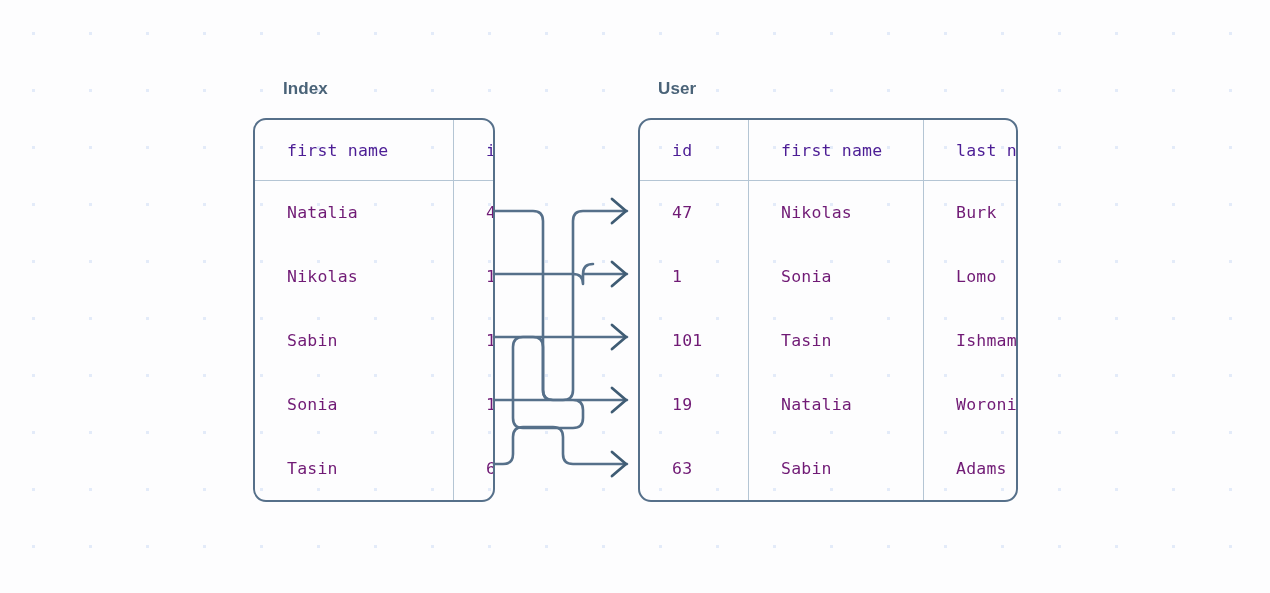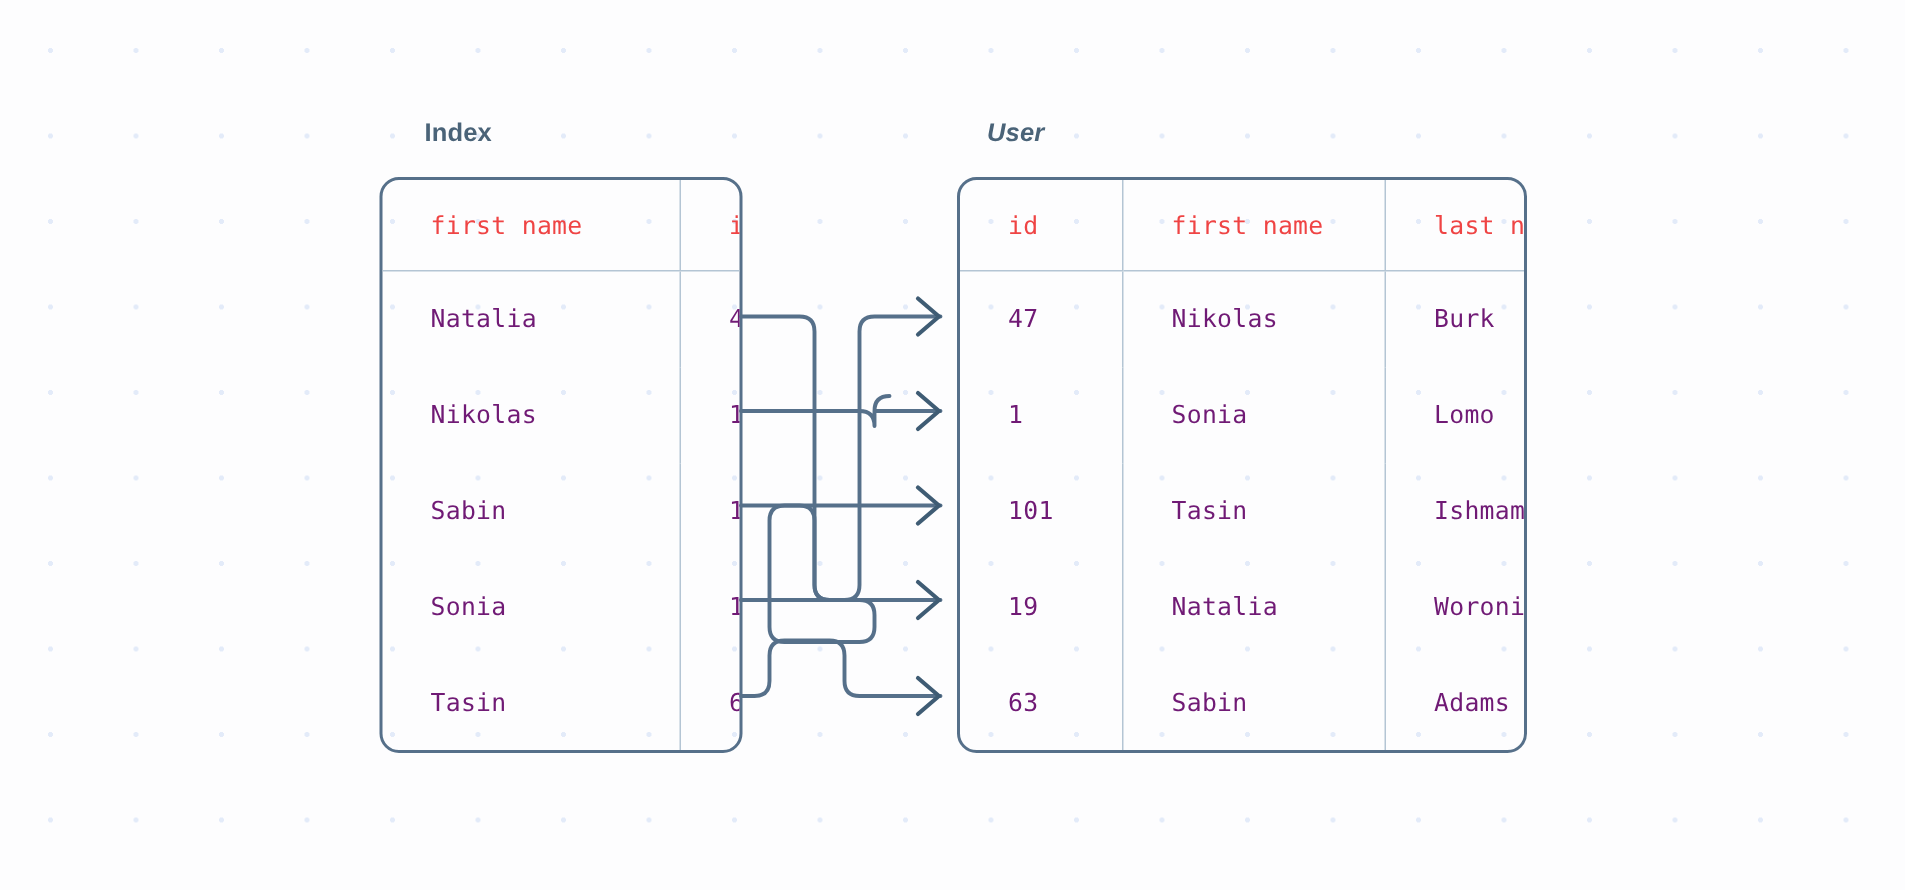--- a/index.html
+++ b/index.html
@@ -45,21 +45,21 @@
     font-weight: 400;
     color: #701a75;
     text-align: left;
     padding: 0 0 0 32px;
     border: 0;
     white-space: nowrap;
     letter-spacing: 0.2px;
   }
   .tbl thead th {
     height: 60px;
-    color: #ef4444;
+    color: #4c1d95;
     border-bottom: 1.5px solid #b4c5d4;
   }
   .tbl tbody td { height: 63px; }
   .tbl .colsep { border-left: 1.5px solid #b4c5d4; }
 
   
   #index-table .c1 { width: 166px; }
   #index-table .c2 { width: 72px; }
   #user-table  .c1 { width: 76px; }
   #user-table  .c2 { width: 142px; }
@@ -69,21 +69,21 @@
   .caption {
     position: absolute;
     font-family: "Liberation Sans", sans-serif;
     font-size: 17px;
     font-weight: 700;
     color: #4c6versionholder;
     color: #4a6378;
     letter-spacing: 0.1px;
   }
   #caption-index { left: 283px; top: 79px; }
-  #caption-user  { left: 658px; top: 79px; font-style: italic; }
+  #caption-user  { left: 658px; top: 79px; }
 
   
   #connectors {
     position: absolute;
     left: 0; top: 0;
     width: 1270px;
     height: 593px;
     pointer-events: none;
   }
   #connectors path {

